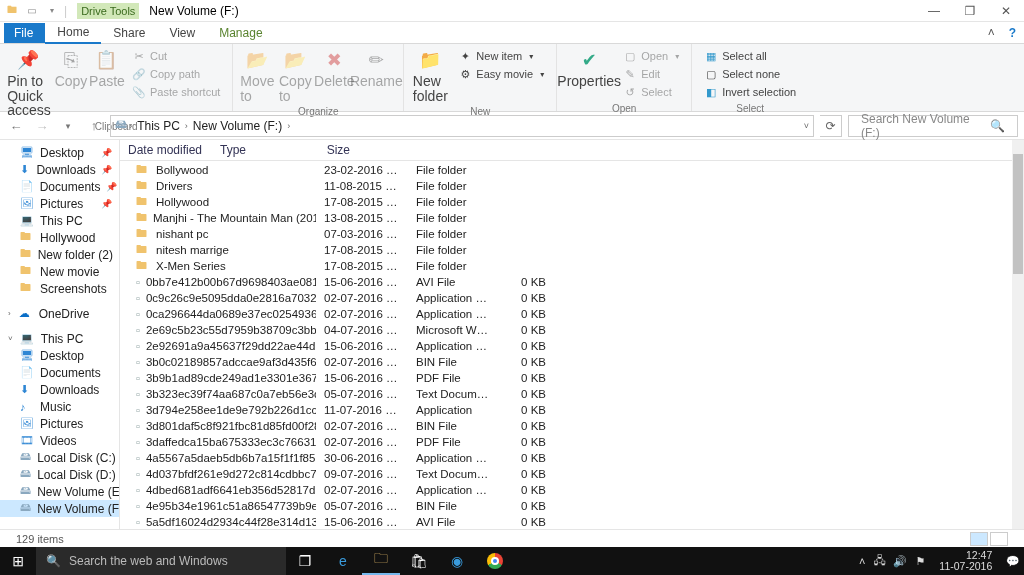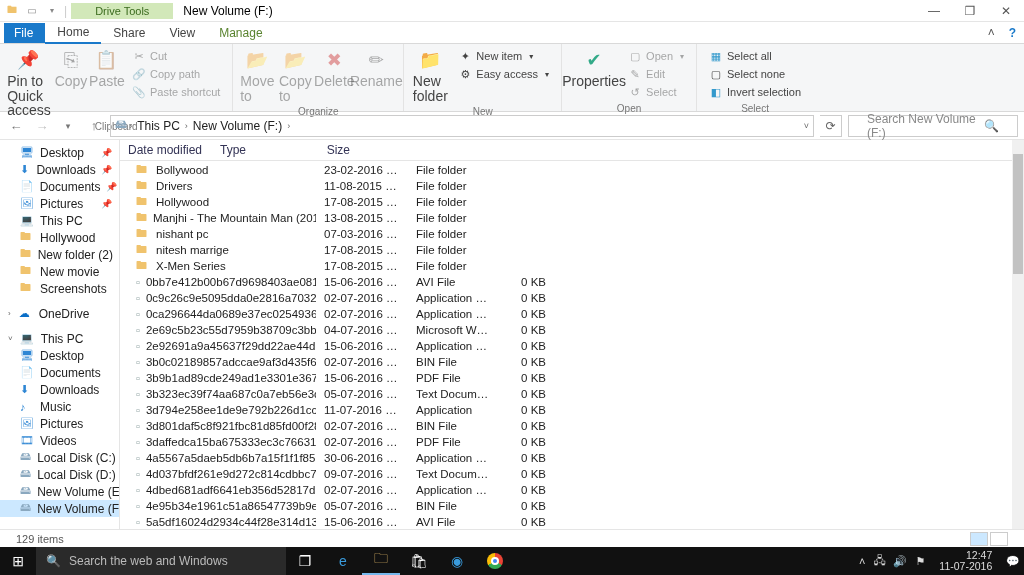--- a/index.html
+++ b/index.html
@@ -2,21 +2,21 @@
 <html><head>
 <meta charset="utf-8">
 <style>
 * { margin: 0; padding: 0; box-sizing: border-box; font-family: "Segoe UI", Tahoma, sans-serif; }
 body { width: 1024px; height: 575px; overflow: hidden; background: #fff; font-size: 12px; position: relative; }
 
 
 .titlebar { height: 22px; display: flex; align-items: center; background: #fff; border-bottom: 1px solid #e5e5e5; }
 .titlebar .qat { display: flex; align-items: center; padding: 0 4px; gap: 4px; }
 .titlebar .qat-icon { width: 16px; height: 16px; display:inline-flex; align-items:center; justify-content:center; font-size:10px; }
-.titlebar .drive-tools { background: #d2e8b9; color: #3a6a1d; padding: 2px 24px; font-size: 11px; }
+.titlebar .drive-tools { background: #d2e8b9; color: #3a6a1d; padding: 2px 4px; font-size: 11px; margin-left: 6px; }
 .titlebar .title-text { margin-left: 10px; font-size: 12px; color: #000; }
 .titlebar .window-controls { margin-left: auto; display: flex; }
 .titlebar .window-controls div { width: 36px; height: 22px; display:flex; align-items:center; justify-content:center; font-size:12px; color:#555; }
 
 
 .ribbon-tabs { height: 22px; display:flex; align-items:center; border-bottom:1px solid #d9d9d9; padding-left:4px; }
 .ribbon-tabs .tab { padding: 3px 12px; font-size: 12px; color:#444; }
 .ribbon-tabs .tab.file { background:#1979ca; color:#fff;padding-left:10px; }
 .ribbon-tabs .tab.active { border-bottom: 2px solid #1979ca; }
 .ribbon-tabs .tab.manage { color:#59832f; }
@@ -37,21 +37,21 @@
 .smallbtn .si { width:14px; font-size:11px; text-align:center; }
 .disabled { opacity: .45; }
 
 
 .addressbar { height:28px; display:flex; align-items:center; border-bottom:1px solid #e5e5e5; padding:0 6px; gap:6px; }
 .addressbar .navbtn { width:20px; text-align:center; color:#777; font-size:13px; }
 .addressbar .path { flex:1; border:1px solid #ccc; height:22px; display:flex; align-items:center; padding:0 4px; gap:2px; font-size:12px; color:#222; }
 .addressbar .path .seg { padding:0 3px; }
 .addressbar .path .chev { color:#666; font-size:9px; }
 .addressbar .refresh { width:22px; border:1px solid #ccc; border-left:none; height:22px; display:flex; align-items:center; justify-content:center; color:#666; }
-.addressbar .search { width:170px; border:1px solid #ccc; height:22px; display:flex; align-items:center; padding:0 18px; color:#888; font-size:12px; justify-content:center; }
+.addressbar .search { width:170px; border:1px solid #ccc; height:22px; display:flex; align-items:center; padding:0 12px; color:#888; font-size:12px; justify-content:center; }
 
 
 .main { display:flex; height: calc(575px - 22px - 22px - 68px - 28px - 18px - 28px); }
 .nav { width:120px; border-right:1px solid #e5e5e5; overflow:hidden; padding:4px 0; font-size:12px; color:#222; }
 .nav .item { display:flex; align-items:center; gap:6px; padding:1px 6px 1px 20px; height:17px; white-space:nowrap; overflow:hidden; }
 .nav .item.selected { background:#cce8ff; }
 .nav .item.header { padding-left:8px; font-weight:normal; }
 .nav .icon { width:14px; font-size:11px; display:inline-flex; }
 .nav .sep { height:8px; }
 
@@ -184,21 +184,21 @@
 folder</div>
         </div>
       <div class="smallcol">
         <div class="smallbtn">
             <span class="si">✦</span>
             <span>New item</span>
             <span style="font-size:8px;margin-left:3px">▾</span>
           </div>
         <div class="smallbtn">
             <span class="si">⚙</span>
-            <span>Easy access</span>
+            <span>Easy movie</span>
             <span style="font-size:8px;margin-left:3px">▾</span>
           </div>
       </div>
     </div>
     <div class="lbl">New</div>
   </div>
 
   <div class="rgroup">
     <div class="row">
       <div class="bigbtn" style="width:52px">

